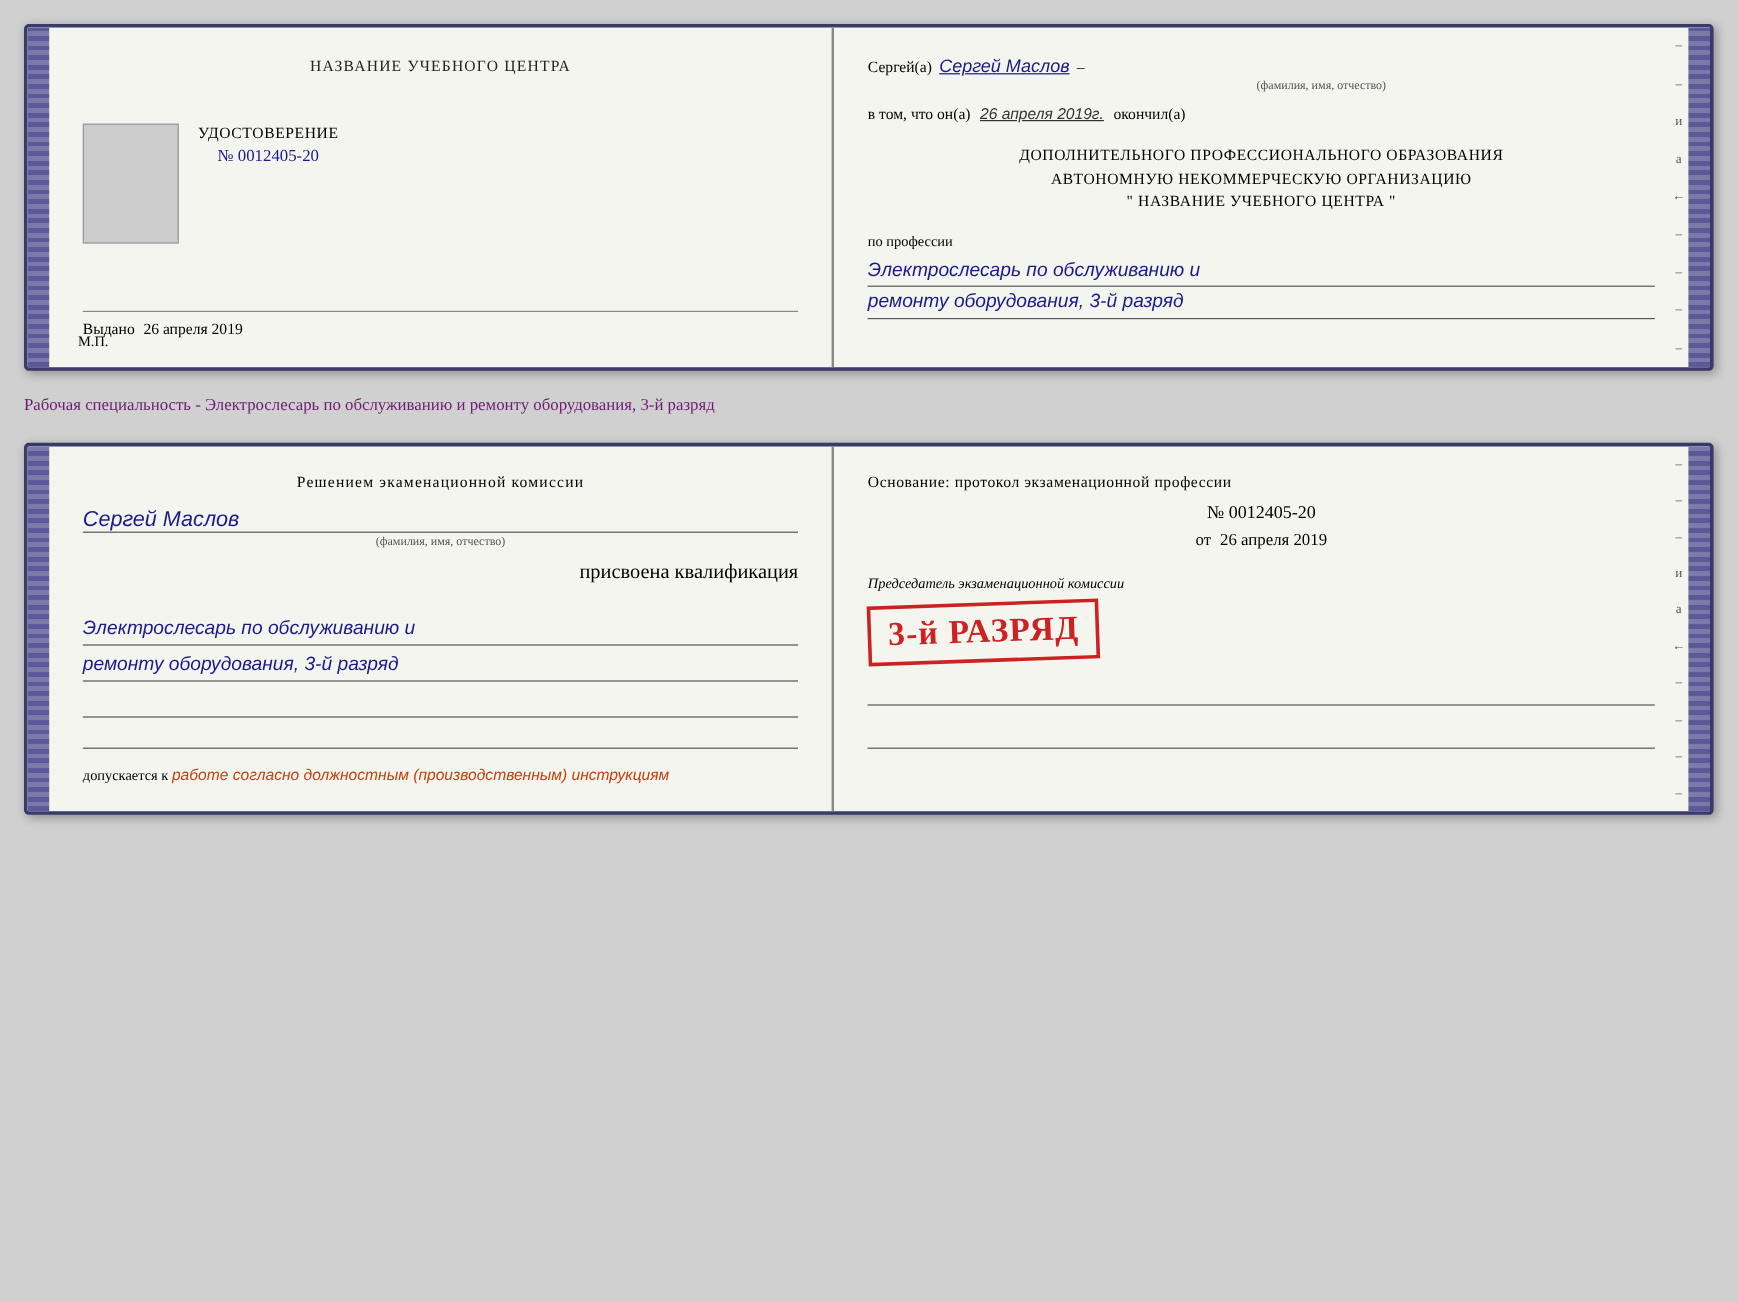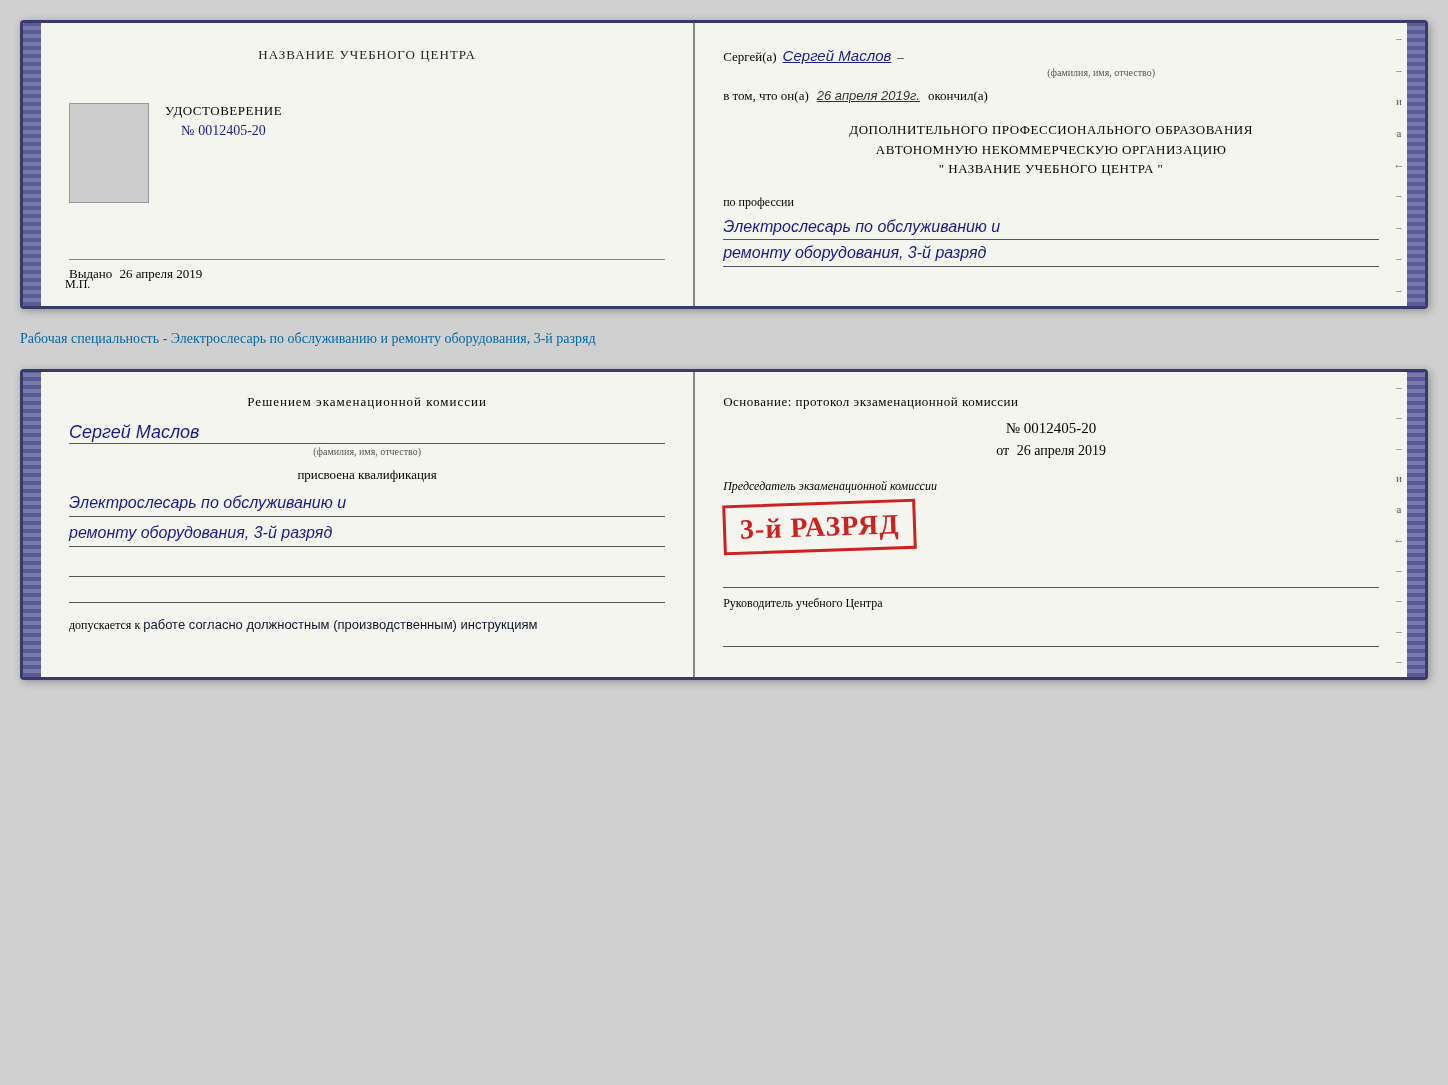--- a/index.html
+++ b/index.html
@@ -185,21 +185,21 @@
       color: #1a1a8a;
       font-size: 16px;
       line-height: 1.6;
       border-bottom: 1px solid #555;
       display: block;
     }
 
     
     .between-label {
       font-size: 14px;
-      color: #0369a1;
+      color: #701a75;
       padding: 4px 0;
     }
 
     
     .bottom-doc-left {
       flex: 1;
       padding: 22px 28px;
       border-right: 2px solid #888;
       position: relative;
     }
@@ -229,23 +229,23 @@
 
     .fio-label {
       font-size: 10px;
       color: #555;
       text-align: center;
       display: block;
       margin-bottom: 10px;
     }
 
     .assigned-text {
-      font-size: 13px;
-      margin-bottom: 6px;
-      text-align: center;
+      font-size: 17px;
+      margin-bottom: 23px;
+      text-align: right;
     }
 
     .qualification-hw {
       font-family: 'Comic Sans MS', cursive, sans-serif;
       font-style: italic;
       color: #1a1a8a;
       font-size: 16px;
       line-height: 1.7;
       border-bottom: 1px solid #555;
       display: block;
@@ -262,21 +262,22 @@
       height: 20px;
     }
 
     .allowed-text {
       margin-top: 14px;
       font-size: 12px;
     }
 
     .allowed-handwritten {
       font-family: 'Comic Sans MS', cursive, sans-serif;
-      color: #0f172a;
+      font-style: italic;
+      color: #c2410c;
       font-size: 13px;
     }
 
     
     .basis-text {
       font-size: 13px;
       letter-spacing: 0.5px;
       margin-bottom: 10px;
     }
 
@@ -432,40 +433,39 @@
         <div class="sign-line"></div>
       </div>
 
       <div class="allowed-text">
         <span>допускается к</span>
         <span class="allowed-handwritten">работе согласно должностным (производственным) инструкциям</span>
       </div>
     </div>
 
     <div class="bottom-doc-right">
-      <div class="basis-text">Основание: протокол экзаменационной комиссии</div>
+      <div class="basis-text">Основание: протокол экзаменационной профессии</div>
 
       <div class="protocol-number">№ 0012405-20</div>
 
       <div class="protocol-date">
         <span>от</span>
         <span style="margin-left:4px;">26 апреля 2019</span>
       </div>
 
       <div class="chairman-label">Председатель экзаменационной комиссии</div>
 
       <div class="stamp-box">
         <span>3-й РАЗРЯД</span>
       </div>
 
       <div class="right-sign-lines">
         <div class="right-sign-line"></div>
       </div>
 
-      <div class="head-label">Руководитель учебного Центра</div>
       <div class="right-sign-lines" style="margin-top:16px;">
         <div class="right-sign-line"></div>
       </div>
 
       
       <div class="edge-dashes">
         <span class="edge-dash">–</span>
         <span class="edge-dash">–</span>
         <span class="edge-dash">–</span>
         <span class="edge-dash">и</span>

